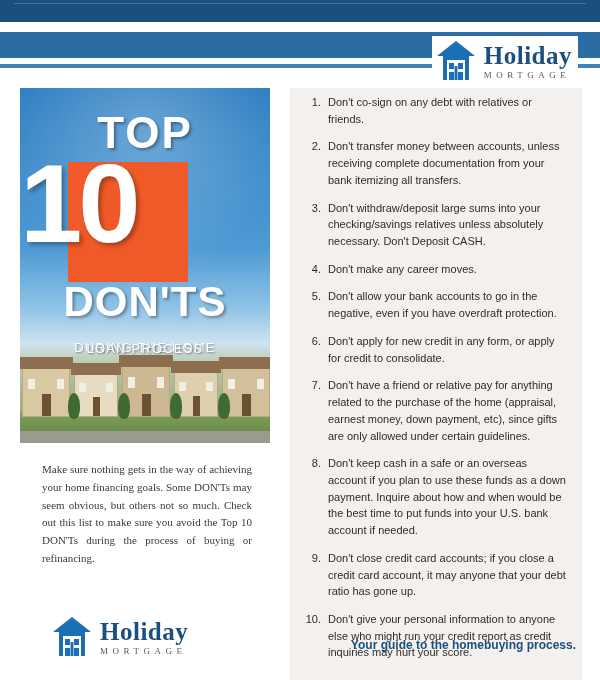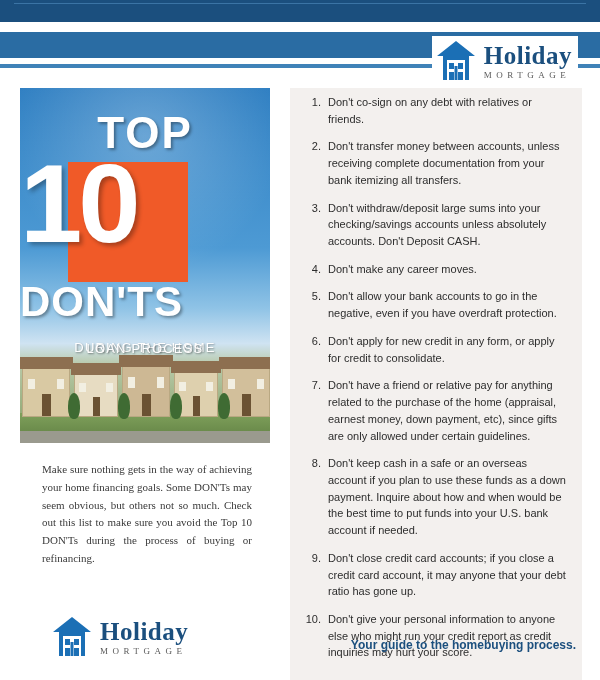--- a/index.html
+++ b/index.html
@@ -140,20 +140,21 @@
     font-size: 112px;
     font-weight: bold;
     line-height: 1;
     letter-spacing: -4px;
     text-shadow: 3px 3px 4px rgba(0,0,0,0.3);
   }
   .donts {
     position: absolute;
     top: 190px;
     left: 0; right: 0;
+    text-align: center;
     color: #ffffff;
     font-size: 42px;
     font-weight: bold;
     letter-spacing: 1px;
     text-shadow: 2px 2px 3px rgba(0,0,0,0.35);
   }
   .sub1, .sub2 {
     position: absolute;
     left: 0; right: 0;
     text-align: center;
@@ -365,21 +366,21 @@
   </div>
 
   <p class="blurb">Make sure nothing gets in the way of achieving your home financing goals. Some DON'Ts may seem obvious, but others not so much. Check out this list to make sure you avoid the Top 10 DON'Ts during the process of buying or refinancing.</p>
 </div>
 
 <div class="list-panel">
   <div class="list-inner">
     <ol class="tips">
       <li>Don't co-sign on any debt with relatives or friends.</li>
       <li>Don't transfer money between accounts, unless receiving complete documentation from your bank itemizing all transfers.</li>
-      <li>Don't withdraw/deposit large sums into your checking/savings accounts unless absolutely accounts. Don't Deposit CASH.</li>
+      <li>Don't withdraw/deposit large sums into your checking/savings relatives unless absolutely necessary. Don't Deposit CASH.</li>
       <li>Don't make any career moves.</li>
       <li>Don't allow your bank accounts to go in the negative, even if you have overdraft protection.</li>
       <li>Don't apply for new credit in any form, or apply for credit to consolidate.</li>
       <li>Don't have a friend or relative pay for anything related to the purchase of the home (appraisal, earnest money, down payment, etc), since gifts are only allowed under certain guidelines.</li>
       <li>Don't keep cash in a safe or an overseas account if you plan to use these funds as a down payment. Inquire about how and when would be the best time to put funds into your U.S. bank account if needed.</li>
       <li>Don't close credit card accounts; if you close a credit card account, it may anyone that your debt ratio has gone up.</li>
       <li>Don't give your personal information to anyone else who might run your credit report as credit inquiries may hurt your score.</li>
     </ol>
   </div>
 </div>

